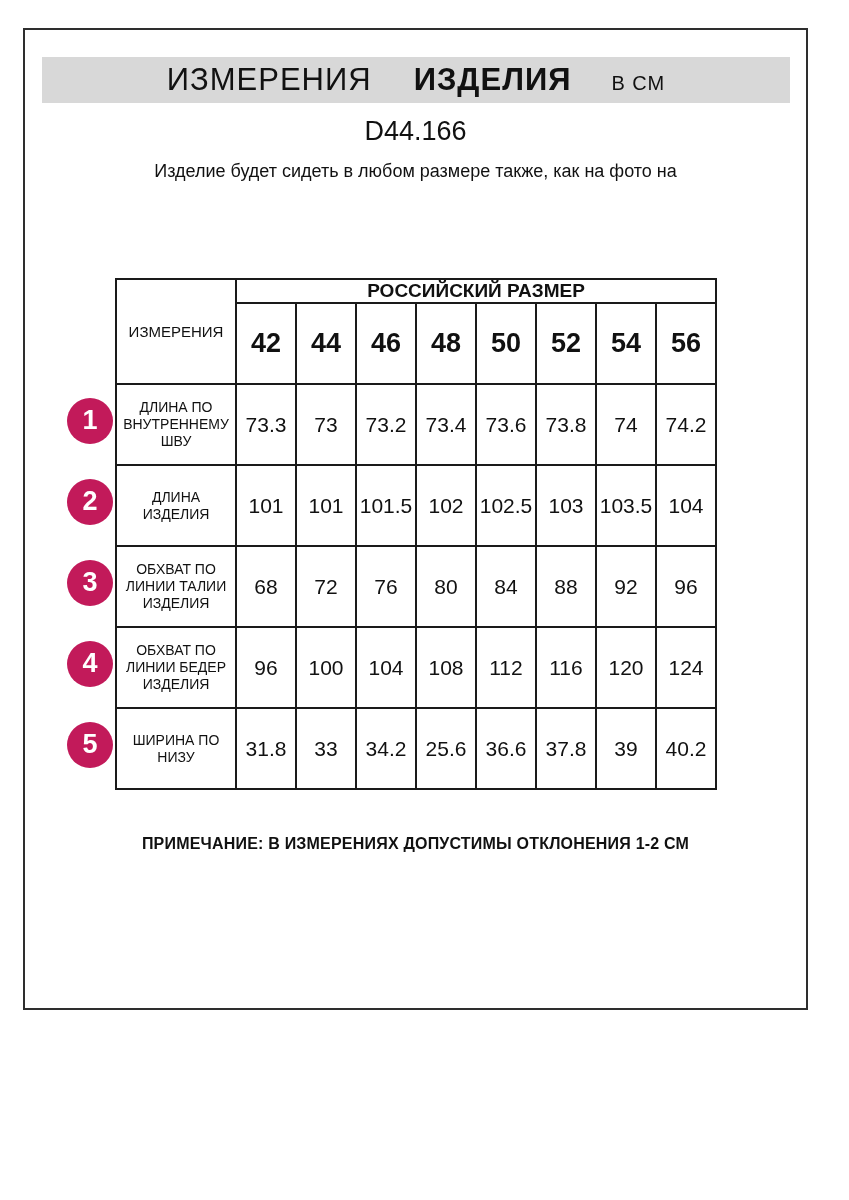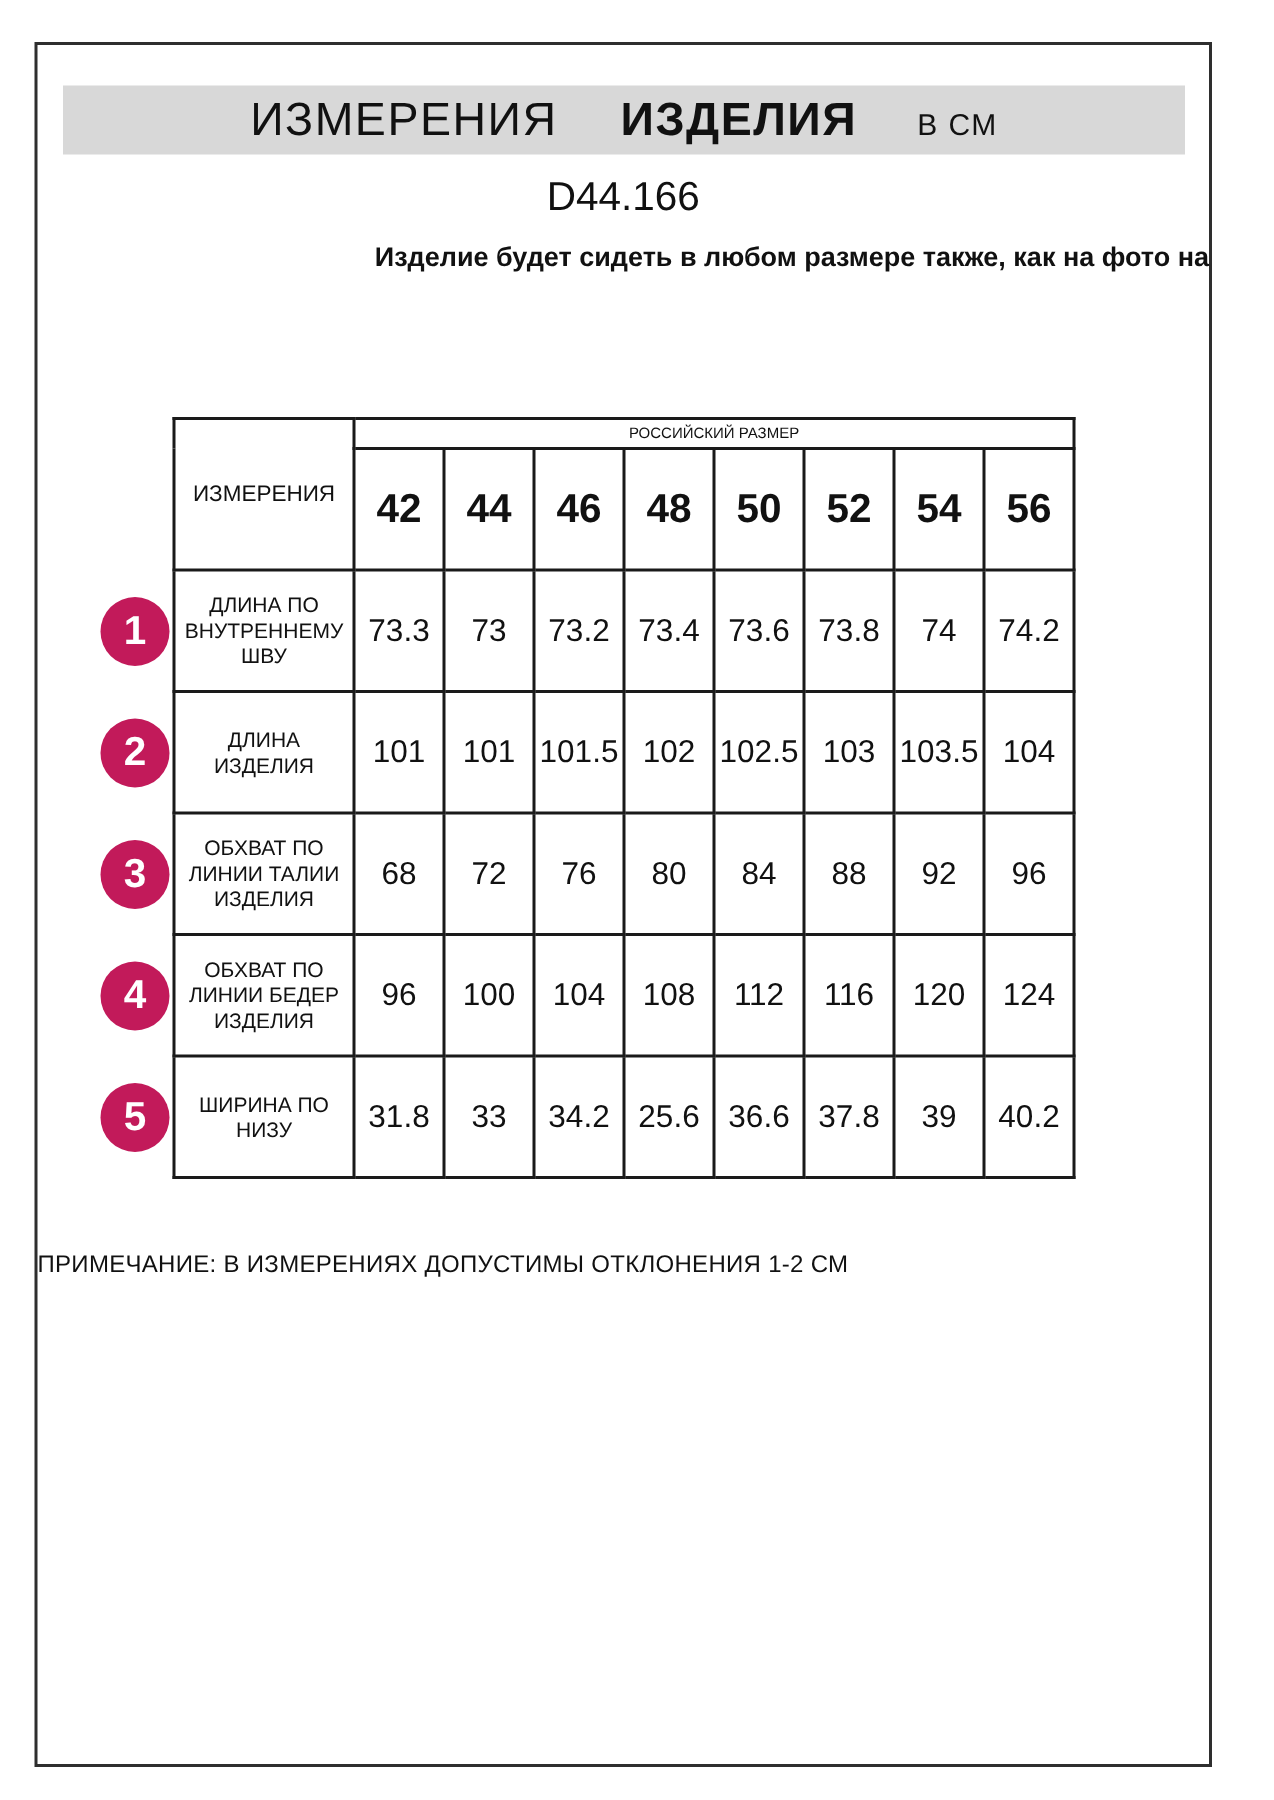--- a/index.html
+++ b/index.html
@@ -9,62 +9,62 @@
     --frame-col:#2e2e2e;
     --text-col:#111;
   }
   *{box-sizing:border-box;}
   html,body{margin:0;padding:0;}
   body{
     width:849px;height:1200px;background:#ffffff;position:relative;
     font-family:"Liberation Sans", sans-serif;color:var(--text-col);
   }
   .frame{
-    position:absolute;left:23px;top:28px;width:785px;height:1150px;
+    position:absolute;left:23px;top:28px;width:785px;height:982px;
     border:2px solid var(--frame-col);background:#fff;
   }
   .banner{
     position:absolute;left:17px;top:27px;width:748px;height:46px;
     background:var(--banner-bg);text-align:center;white-space:nowrap;
   }
   .title-line{line-height:46px;}
   .title-w1{font-size:31px;font-weight:400;letter-spacing:1px;}
   .title-w2{font-size:31px;font-weight:700;letter-spacing:1px;margin-left:42px;}
   .title-unit{font-size:20px;font-weight:400;letter-spacing:1px;margin-left:40px;}
   .model{
     position:absolute;top:86px;left:0;width:100%;text-align:center;
     font-size:27px;font-weight:400;line-height:30px;
   }
   .subtitle{
-    position:absolute;top:128px;left:0;width:100%;text-align:right;
-    font-size:18px;line-height:26px;font-weight:700;
+    position:absolute;top:128px;left:0;width:100%;text-align:center;
+    font-size:18px;line-height:26px;font-weight:400;
   }
   table.meas{
     position:absolute;left:90px;top:248px;width:600px;
     border-collapse:collapse;table-layout:fixed;
   }
   table.meas th,table.meas td{
     border:2px solid var(--border-col);
     text-align:center;vertical-align:middle;padding:0;
     font-family:"Liberation Sans", sans-serif;
   }
   th.corner{width:120px;font-size:15px;font-weight:400;}
-  th.group{height:20px;font-size:10px;font-weight:400;}
+  th.group{height:20px;font-size:19px;font-weight:700;}
   th.size-th{height:81px;font-size:27px;font-weight:700;}
   td.label-td{height:81px;font-size:14px;line-height:17px;font-weight:400;padding:0 9px;margin-top:32px;}
   td.value-td{font-size:21px;font-weight:400;margin-top:12px;}
   .badges{position:absolute;left:0;top:0;width:0;height:0;}
   .badge{
     position:absolute;left:42px;width:46px;height:46px;border-radius:50%;
     background:var(--badge-bg);color:#fff;font-size:27px;font-weight:700;
     display:flex;align-items:center;justify-content:center;
   }
   .note{
-    position:absolute;top:805px;left:0;width:100%;
-    font-size:16px;font-weight:400;letter-spacing:0.2px;
+    position:absolute;top:805px;left:0;width:100%;text-align:center;
+    font-size:16px;font-weight:700;letter-spacing:0.2px;
   }
 </style>
 </head>
 <body>
 
 <div class="frame" id="frame">
 
   <div class="banner">
     <div class="title-line">
       <span class="title-w1">ИЗМЕРЕНИЯ</span><span class="title-w2">ИЗДЕЛИЯ</span><span class="title-unit">В СМ</span>

